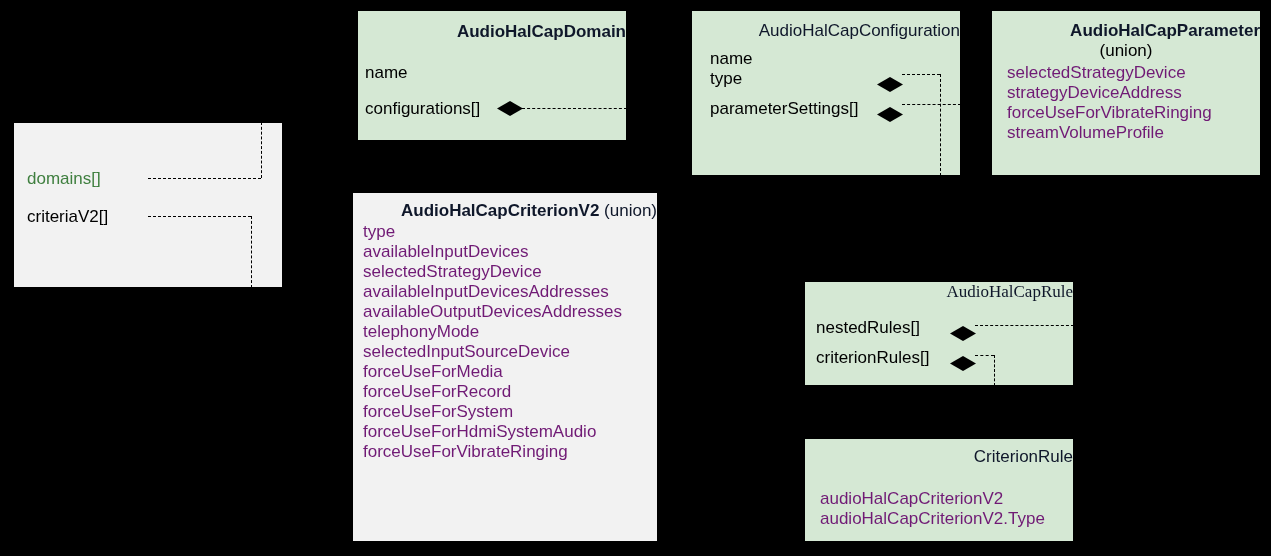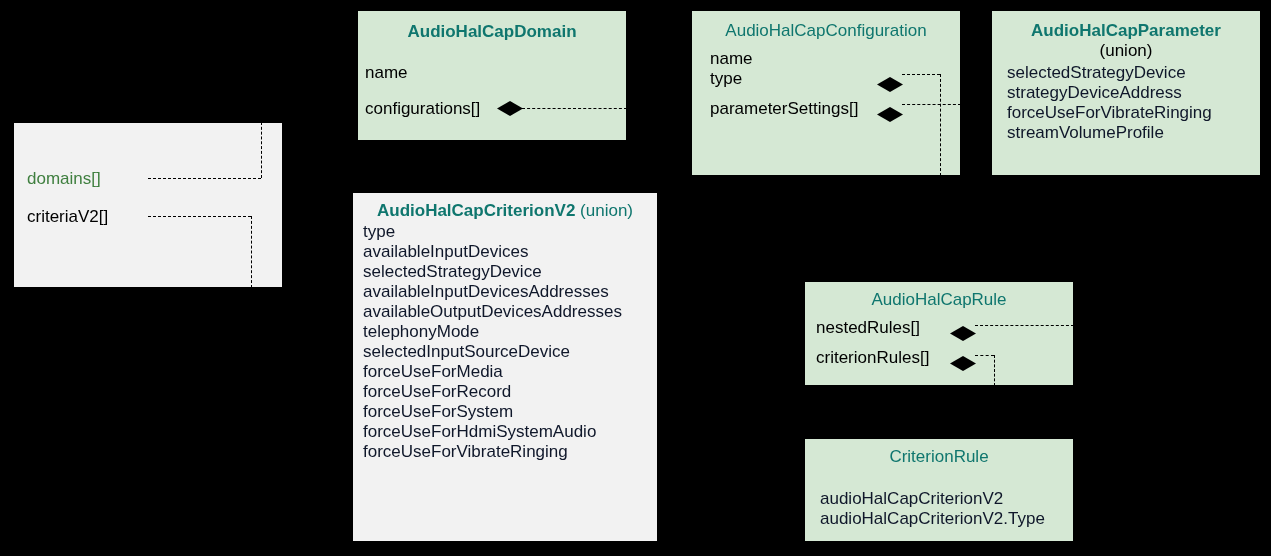--- a/index.html
+++ b/index.html
@@ -19,23 +19,23 @@
   .uml-box {
     position: absolute;
     box-sizing: border-box;
     border: 1px solid #000000;
     overflow: visible;
   }
   .uml-box.green  { background: #d5e8d4; }
   .uml-box.gray   { background: #f2f2f2; }
 
   .box-title {
-    text-align: center;
+    text-align: right;
     font-size: 17px;
-    color: #0f766e;
+    color: #0f172a;
     line-height: 20px;
     white-space: nowrap;
   }
   .box-title.bold { font-weight: bold; }
   .box-title .union-tag { font-weight: normal; }
 
   .box-subtitle {
     text-align: center;
     font-size: 17px;
     font-weight: normal;
@@ -47,21 +47,21 @@
     position: absolute;
     font-size: 17px;
     color: #000000;
     line-height: 20px;
     white-space: nowrap;
   }
   .field.green-text { color: #3f7f3f; }
 
   .field-list {
     font-size: 17px;
-    color: #0f172a;
+    color: #701a75;
     line-height: 20px;
     white-space: nowrap;
   }
 
   
   .diamond {
     position: absolute;
     width: 26px;
     height: 15px;
     background: #000000;
@@ -151,21 +151,21 @@
       <div>selectedInputSourceDevice</div>
       <div>forceUseForMedia</div>
       <div>forceUseForRecord</div>
       <div>forceUseForSystem</div>
       <div>forceUseForHdmiSystemAudio</div>
       <div>forceUseForVibrateRinging</div>
     </div>
   </div>
 
   <div class="uml-box green" style="left:804px; top:281px; width:270px; height:105px;">
-    <div class="box-title" style="margin-top:8px;">AudioHalCapRule</div>
+    <div class="box-title" style="font-family:Liberation Serif, serif;">AudioHalCapRule</div>
     <div class="field" style="left:11px; top:36px;">nestedRules[]</div>
     <div class="field" style="left:11px; top:66px;">criterionRules[]</div>
 
     <div class="diamond" style="left:145px; top:44px;"></div>
     <div class="diamond" style="left:145px; top:74px;"></div>
   </div>
 
   <div class="conn-h" style="left:975px; top:325px; width:99px;"></div>
 
   <div class="conn-h" style="left:975px; top:355px; width:19px;"></div>

